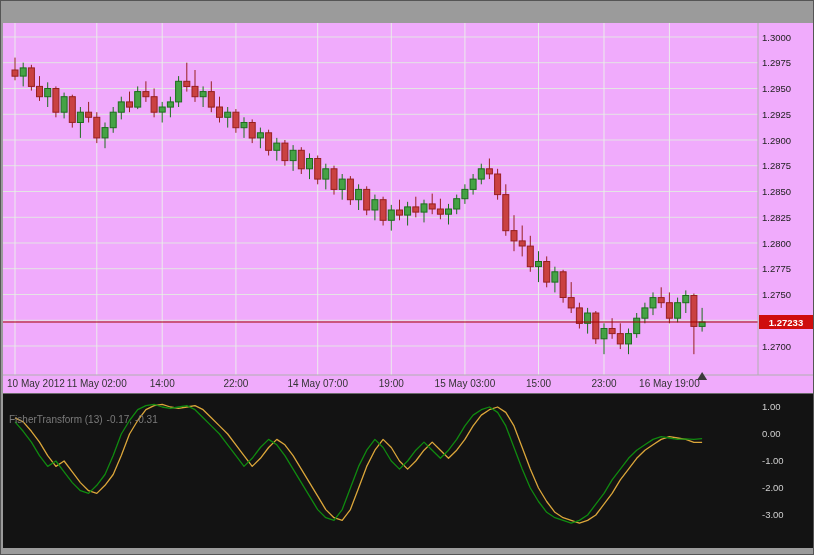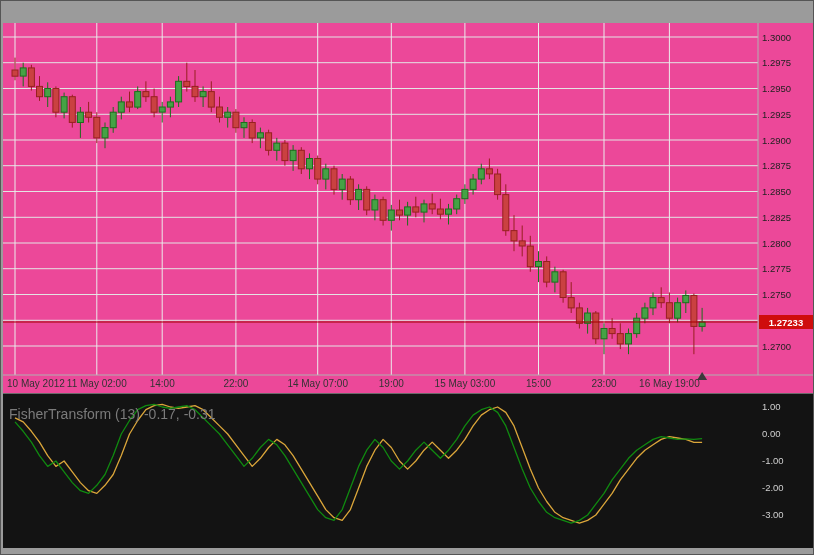--- a/index.html
+++ b/index.html
@@ -7,28 +7,28 @@
     position:relative;width:814px;height:555px;box-sizing:border-box;
     background:#9b9b9b;border:1px solid #555;overflow:hidden;
     font-family:"Liberation Sans",sans-serif;
   }
   .titlebar{
     position:absolute;left:2px;top:2px;width:810px;height:20px;
     background:#000;color:#fff;font-size:11px;font-weight:bold;
     line-height:20px;padding-left:7px;box-sizing:border-box;white-space:nowrap;
   }
   .main{
-    position:absolute;left:2px;top:22px;width:810px;height:370px;background:#ec4899;
+    position:absolute;left:2px;top:22px;width:810px;height:370px;background:#f0abfc;
   }
   .fisher{
     position:absolute;left:2px;top:392px;width:810px;height:155px;
     background:#131313;border-top:1px solid #6a6a6a;box-sizing:border-box;
   }
   .fisher-label{
-    position:absolute;left:6px;top:12px;color:#7b7b7b;font-size:14px;white-space:nowrap;
+    position:absolute;left:6px;top:20px;color:#7b7b7b;font-size:10px;white-space:nowrap;
   }
   .fisher-label span{margin-right:4px;}
   svg{display:block;}
   svg text{font-family:"Liberation Sans",sans-serif;}
 </style>
 </head>
 <body>
 
 <div id="window">
 

